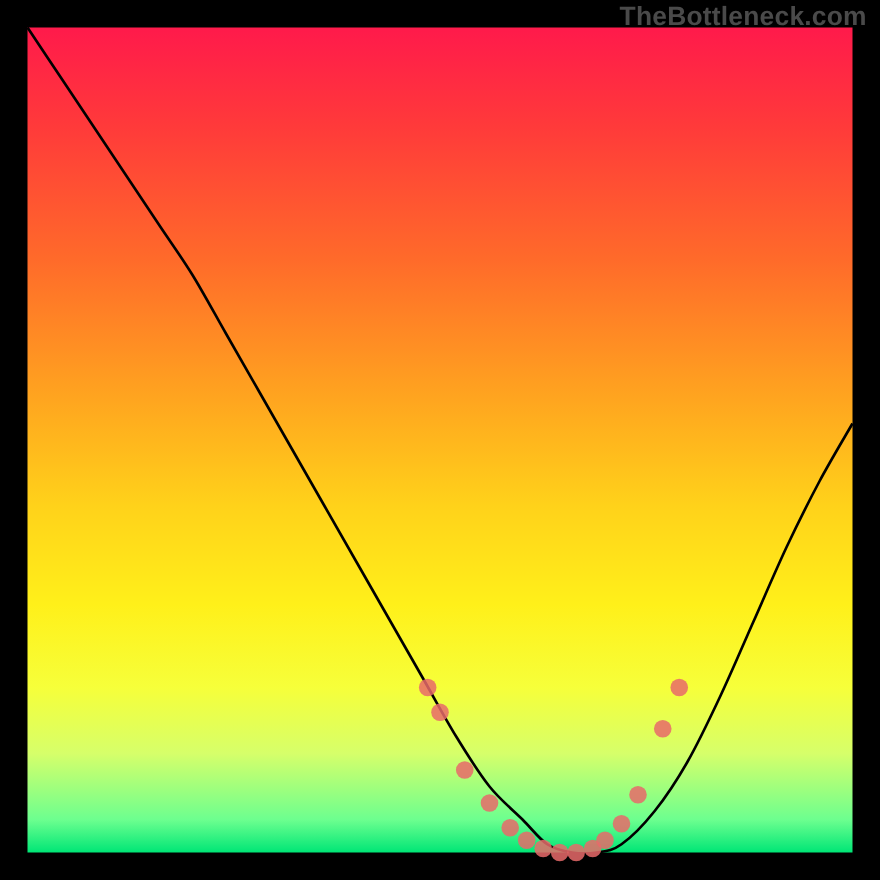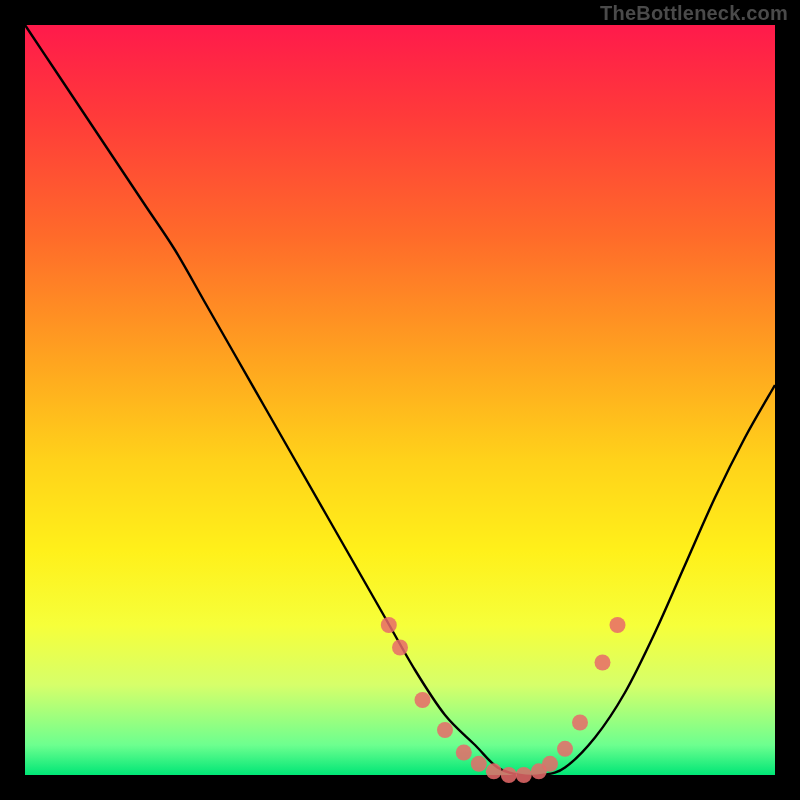--- a/index.html
+++ b/index.html
@@ -35,21 +35,21 @@
       #f6ff3a 80%,
       #d6ff6a 88%,
       #6dff8f 96%,
       #00e676 100%);
   }
   .watermark {
     position: absolute;
     top: 2px;
     right: 12px;
     font-family: Arial, Helvetica, sans-serif;
-    font-size: 20px;
+    font-size: 24px;
     font-weight: 600;
     color: #4a4a4a;
     letter-spacing: 0.2px;
     user-select: none;
   }
   svg.curve {
     position: absolute;
     left: 0;
     top: 0;
     width: 750px;

